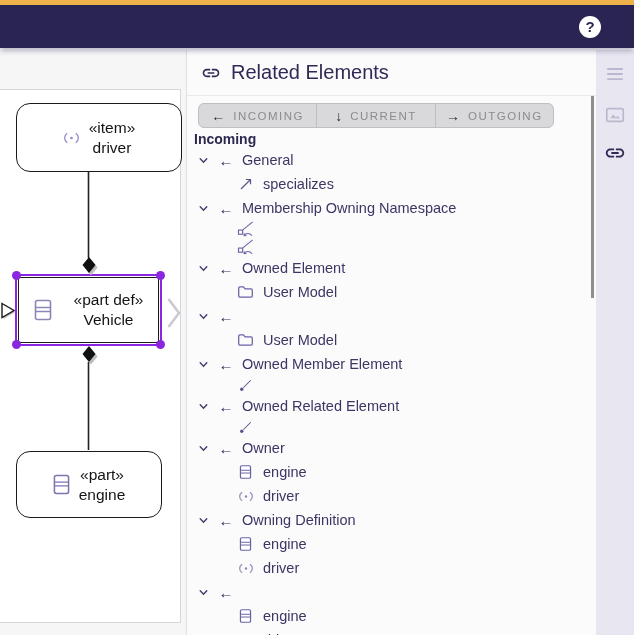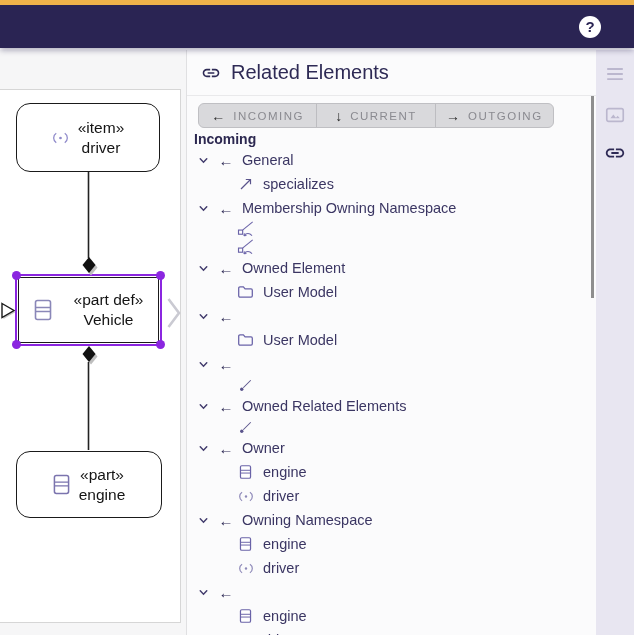--- a/index.html
+++ b/index.html
@@ -68,21 +68,21 @@
 <div id="app">
 
   <div class="accent-bar"></div>
   <div class="navbar">
     <div class="help-btn">?</div>
   </div>
 
   <div class="diagram-pane">
     <div class="canvas"></div>
 
-    <div class="node" style="left:16px;top:53px;width:144px;height:69px">
+    <div class="node" style="left:16px;top:53px;width:166px;height:69px">
       <span class="node-icon">
         <svg width="17" height="12" viewBox="0 0 20 14" fill="none">
           <path d="M5 1.5a6.5 6.5 0 0 0 0 11" stroke="#8F8ACA" stroke-width="1.5"></path>
           <path d="M15 1.5a6.5 6.5 0 0 1 0 11" stroke="#8F8ACA" stroke-width="1.5"></path>
           <circle cx="10" cy="7" r="1.6" fill="#8F8ACA"></circle>
         </svg>
       </span>
       <div class="node-text">
         <div>«item»</div>
         <div>driver</div>
@@ -247,37 +247,38 @@
           </span>
           <span>User Model</span>
         </div>
         <div class="tree-row group">
           <span class="chev">
             <svg width="13" height="13" viewBox="0 0 14 14" fill="none">
               <path d="M3.5 5.2L7 8.8l3.5-3.6" stroke="currentColor" stroke-width="1.6" stroke-linecap="round" fill="none"></path>
             </svg>
           </span>
           <span class="grp-arrow">←</span>
+          <span>Owned Member Element</span>
         </div>
         <div class="tree-row child icon-only">
           <span class="tree-icon">
             <svg width="15" height="15" viewBox="0 0 16 16" fill="none">
               <circle cx="4" cy="12" r="1.8" fill="#5A548C"></circle>
               <path d="M5.6 10.4L13.6 2.4" stroke="#5A548C" stroke-width="1.1"></path>
             </svg>
           </span>
         </div>
         <div class="tree-row group">
           <span class="chev">
             <svg width="13" height="13" viewBox="0 0 14 14" fill="none">
               <path d="M3.5 5.2L7 8.8l3.5-3.6" stroke="currentColor" stroke-width="1.6" stroke-linecap="round" fill="none"></path>
             </svg>
           </span>
           <span class="grp-arrow">←</span>
-          <span>Owned Related Elements</span>
+          <span>Owned Related Element</span>
         </div>
         <div class="tree-row child icon-only">
           <span class="tree-icon">
             <svg width="15" height="15" viewBox="0 0 16 16" fill="none">
               <circle cx="4" cy="12" r="1.8" fill="#5A548C"></circle>
               <path d="M5.6 10.4L13.6 2.4" stroke="#5A548C" stroke-width="1.1"></path>
             </svg>
           </span>
         </div>
         <div class="tree-row group">
@@ -308,21 +309,21 @@
           </span>
           <span>driver</span>
         </div>
         <div class="tree-row group">
           <span class="chev">
             <svg width="13" height="13" viewBox="0 0 14 14" fill="none">
               <path d="M3.5 5.2L7 8.8l3.5-3.6" stroke="currentColor" stroke-width="1.6" stroke-linecap="round" fill="none"></path>
             </svg>
           </span>
           <span class="grp-arrow">←</span>
-          <span>Owning Namespace</span>
+          <span>Owning Definition</span>
         </div>
         <div class="tree-row child">
           <span class="tree-icon">
             <svg width="13" height="16" viewBox="0 0 16 19" fill="none">
               <rect x="1.8" y="1.8" width="12.4" height="15.4" rx="1.6" stroke="#6A63A8" stroke-width="1.5" fill="#fff"></rect>
               <path d="M1.8 7.4h12.4M1.8 10.8h12.4" stroke="#6A63A8" stroke-width="1.2"></path>
             </svg>
           </span>
           <span>engine</span>
         </div>

